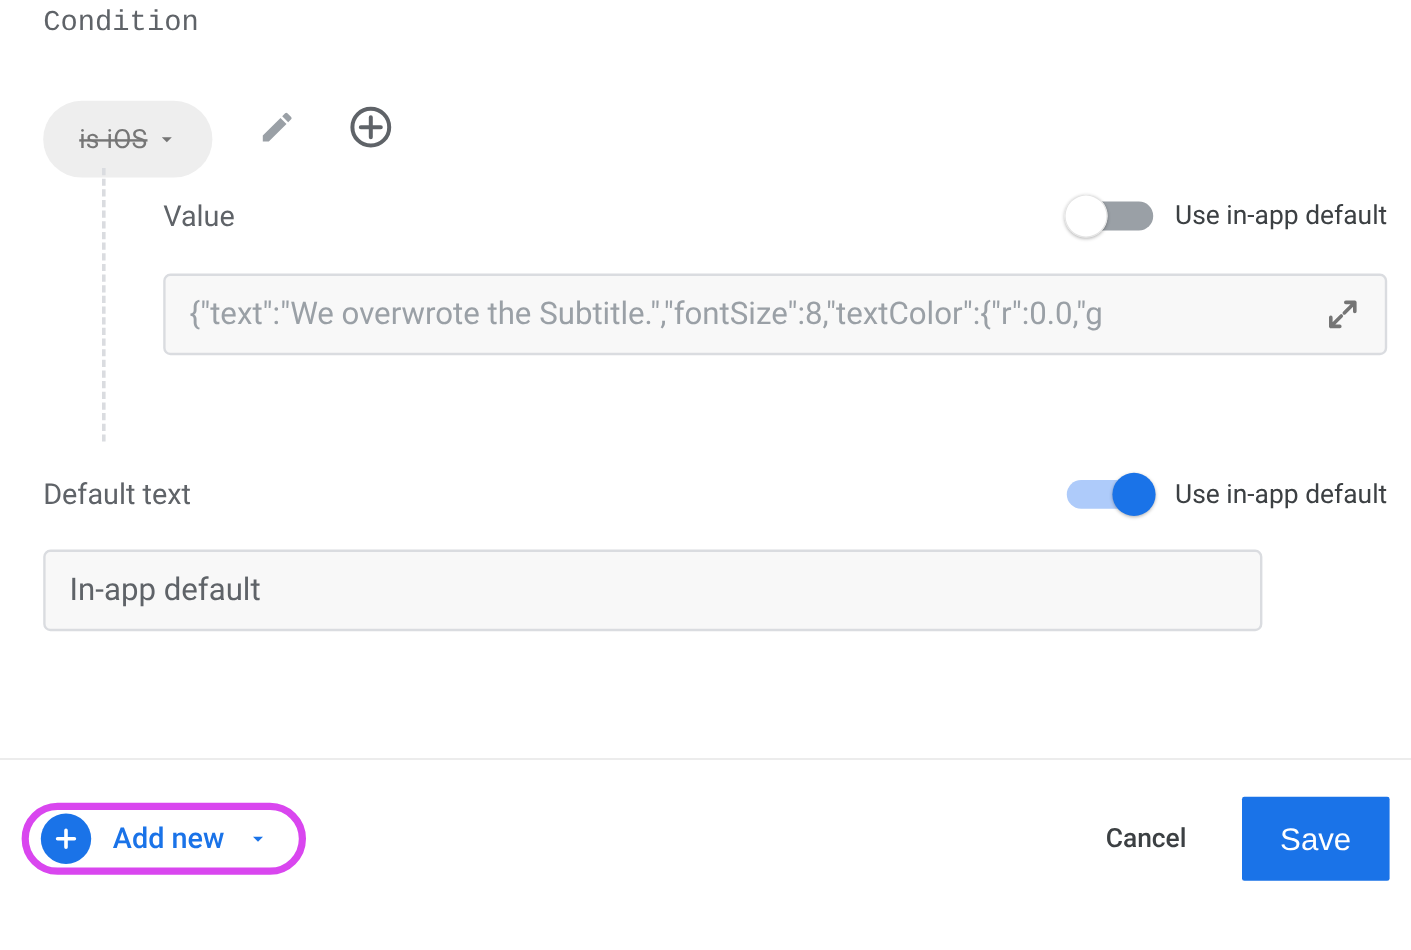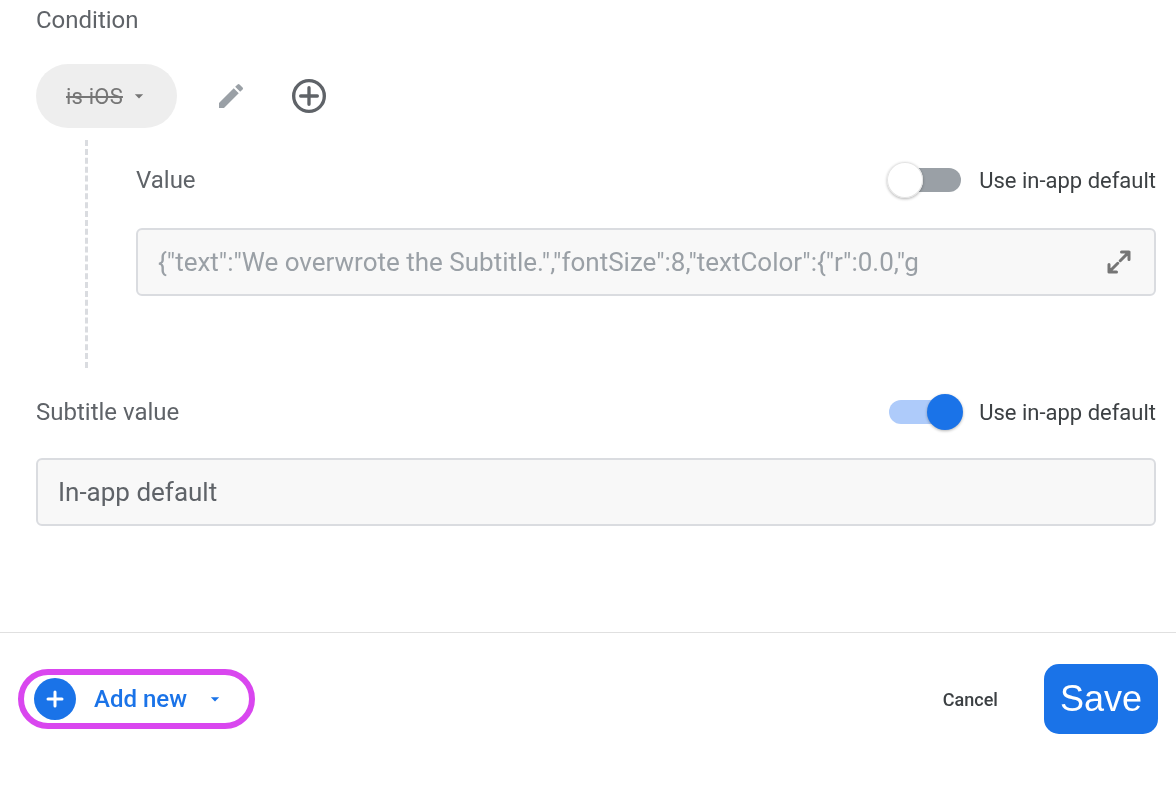--- a/index.html
+++ b/index.html
@@ -17,38 +17,39 @@
   }
   .section-label {
     font-size: 24px;
     color: #5f6368;
     font-weight: 400;
   }
 
   
   .condition-label {
     position: absolute;
-    left: 36px; top: 6px;
+    left: 36px; top: 6px; font-family: Liberation Mono, monospace;
   }
   .condition-row {
     position: absolute;
     left: 36px; top: 64px;
     display: flex;
     align-items: center;
     gap: 30px;
   }
   .chip {
     display: inline-flex;
     align-items: center;
     gap: 6px;
     height: 64px;
     padding: 0 28px 0 30px;
     border-radius: 32px;
     background: #eeeeee;
     cursor: pointer;
+    margin-top: 20px;
   }
   .chip-label {
     font-size: 22px;
     color: #767676;
     text-decoration: line-through;
     letter-spacing: 0.2px;
   }
   .chip svg { display: block; }
 
   .icon-btn {
@@ -116,21 +117,21 @@
     white-space: nowrap;
     overflow: hidden;
   }
   .value-box { left: 136px; top: 228px; width: 1020px; height: 68px; }
   .value-box .txt { color: #9aa0a6; flex: 1; overflow: hidden; text-overflow: clip; }
   .value-box .expand {
     flex-shrink: 0;
     margin-left: 14px;
     display:flex; align-items:center; justify-content:center;
   }
-  .default-box { left: 36px; top: 458px; width: 1120px; height: 68px; }
+  .default-box { left: 36px; top: 458px; width: 1016px; height: 68px; }
   .default-box .txt { color: #5f6368; }
 
   
   .footer-sep {
     position: absolute;
     left: 0; right: 0; top: 632px;
     border-top: 1px solid #e0e0e0;
   }
   .footer {
     position: absolute;
@@ -159,34 +160,34 @@
     font-size: 24px;
     color: #1a73e8;
     font-weight: 500;
   }
   .footer-actions {
     display: flex;
     align-items: center;
     gap: 46px;
   }
   .cancel {
-    font-size: 18px;
+    font-size: 22px;
     color: #3c4043;
     font-weight: 500;
     cursor: pointer;
   }
   .save-btn {
     height: 70px;
-    padding: 0 16px;
+    padding: 0 32px;
     background: #1a73e8;
     color: #fff;
-    font-size: 36px;
+    font-size: 26px;
     font-weight: 500;
     border: none;
-    border-radius: 15px;
+    border-radius: 2px;
     display: flex;
     align-items: center;
     cursor: pointer;
   }
 </style>
 </head>
 <body>
 
 <div class="container">
 
@@ -227,21 +228,21 @@
   <div class="textbox value-box">
     <span class="txt">{"text":"We overwrote the Subtitle.","fontSize":8,"textColor":{"r":0.0,"g</span>
     <span class="expand">
       <svg width="30" height="30" viewBox="0 0 24 24">
         <path d="M4 20l7-7M20 4l-7 7M14 4h6v6M10 20H4v-6" fill="none" stroke="#757575" stroke-width="2.4" stroke-linecap="round" stroke-linejoin="round"></path>
       </svg>
     </span>
   </div>
 
   <div class="label-row default-label-row">
-    <div class="section-label">Subtitle value</div>
+    <div class="section-label">Default text</div>
     <div class="right-group">
       <div class="toggle toggle-on">
         <div class="knob"></div>
       </div>
       <div class="toggle-label">Use in-app default</div>
     </div>
   </div>
 
   <div class="textbox default-box">
     <span class="txt">In-app default</span>

